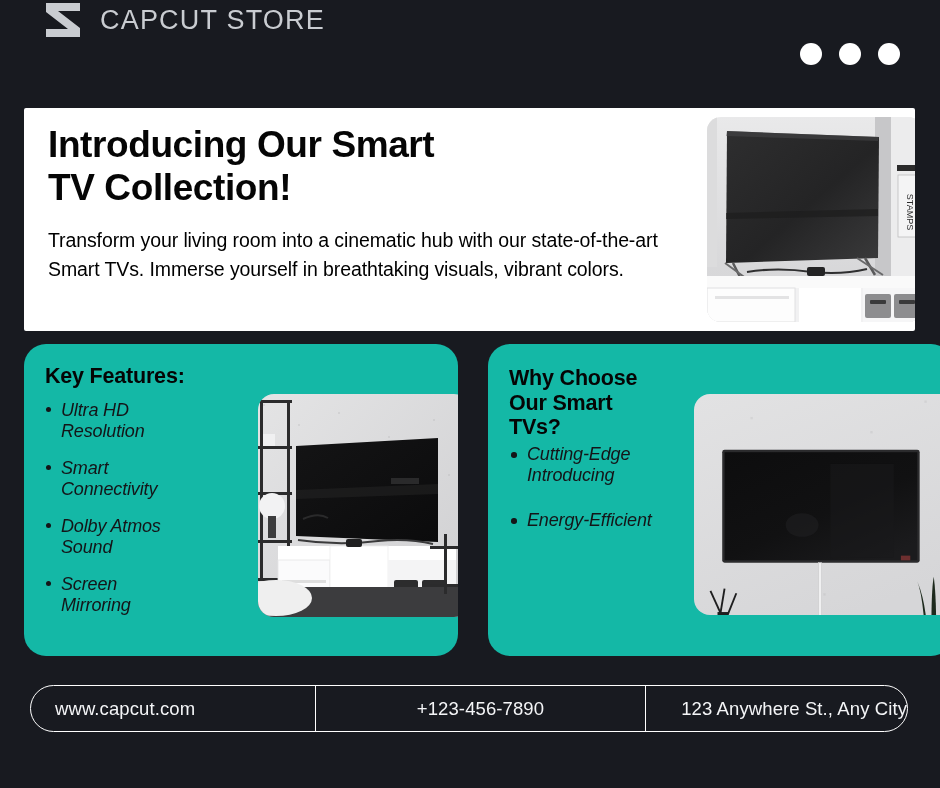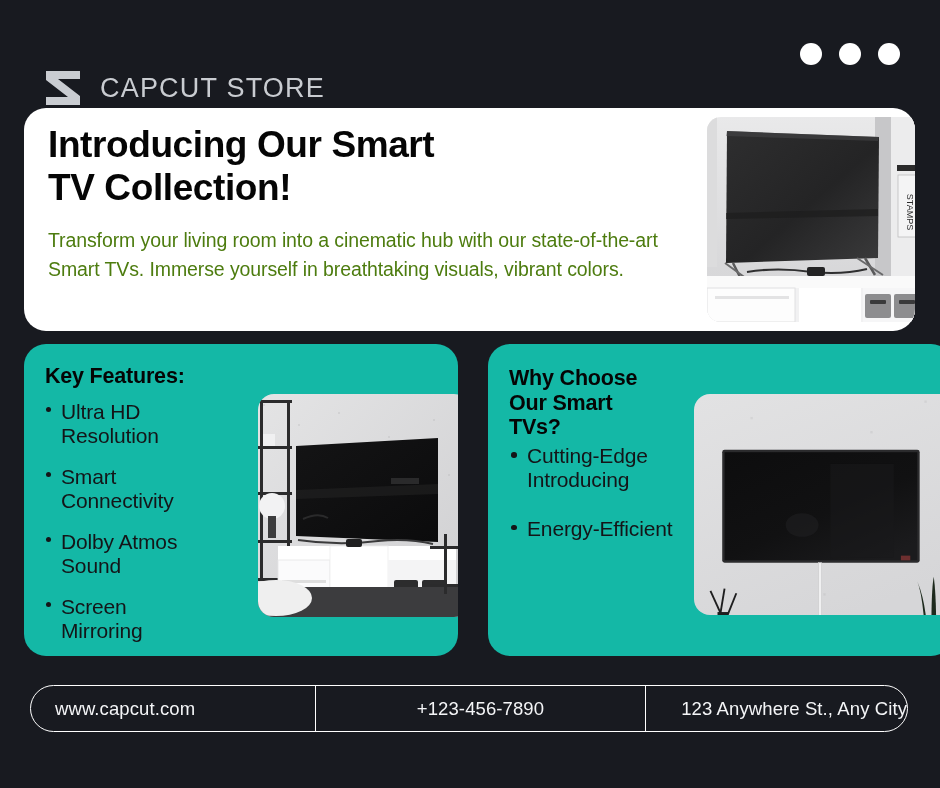--- a/index.html
+++ b/index.html
@@ -10,21 +10,21 @@
   }
   .poster{
     position:relative;
     width:940px; height:788px;
     background:#181a20;
   }
 
   
   .header{
     position:absolute; left:0; top:0; width:940px; height:108px;
-    display:flex; align-items:flex-end;
+    display:flex; align-items:flex-start;
   }
   .brand{
     display:flex; align-items:center; gap:16px;
     margin-left:42px;
   }
   .logo-icon{ width:42px; height:40px; display:block; }
   .brand-name{
     color:#c9ccd1;
     font-size:27px;
     letter-spacing:1.2px;
@@ -38,37 +38,37 @@
   .header-dots span{
     width:22px; height:22px; border-radius:50%;
     background:#ffffff; display:block;
   }
 
   
   .hero{
     position:absolute; left:24px; top:108px;
     width:891px; height:223px;
     background:#ffffff;
-    border-radius:22px;
+    border-radius:2px;
     overflow:hidden;
   }
   .hero-text{
     position:absolute; left:24px; top:16px; width:630px;
   }
   .hero-title{
     color:#050505;
     font-size:37px;
     font-weight:bold;
     line-height:1.16;
     letter-spacing:-0.4px;
     white-space:pre-line;
   }
   .hero-body{
     margin-top:16px;
-    color:#4d7c0f;
+    color:#000000;
     font-size:19.5px;
     line-height:1.52;
     letter-spacing:-0.1px;
     white-space:pre-line;
   }
   .hero-photo{
     position:absolute; right:-7px; top:9px;
     width:215px; height:205px;
     border-radius:14px;
     overflow:hidden;
@@ -93,25 +93,26 @@
   .card-right .card-head{ left:21px; top:22px; font-size:21.5px; line-height:1.14; }
 
   ul.feat{ position:absolute; list-style:none; }
   .card-left ul.feat{ left:20px; top:56px; width:175px; }
   .card-right ul.feat{ left:20px; top:100px; width:180px; }
 
   ul.feat li{
     position:relative;
     padding-left:17px;
     color:#141518;
-    font-size:21px;
+    font-size:18px;
     line-height:1.14;
     letter-spacing:-0.15px;
     margin-bottom:17px;
     white-space:pre-line;
+    font-style:italic;
   }
   .card-right ul.feat li{ padding-left:19px; margin-bottom:25px; }
   ul.feat li::before{
     content:"";
     position:absolute; left:2px; top:7px;
     width:5px; height:5px; border-radius:50%;
     background:#141518;
   }
   .card-right ul.feat li::before{ left:3px; top:8px; width:5.5px; height:5.5px; }
 

